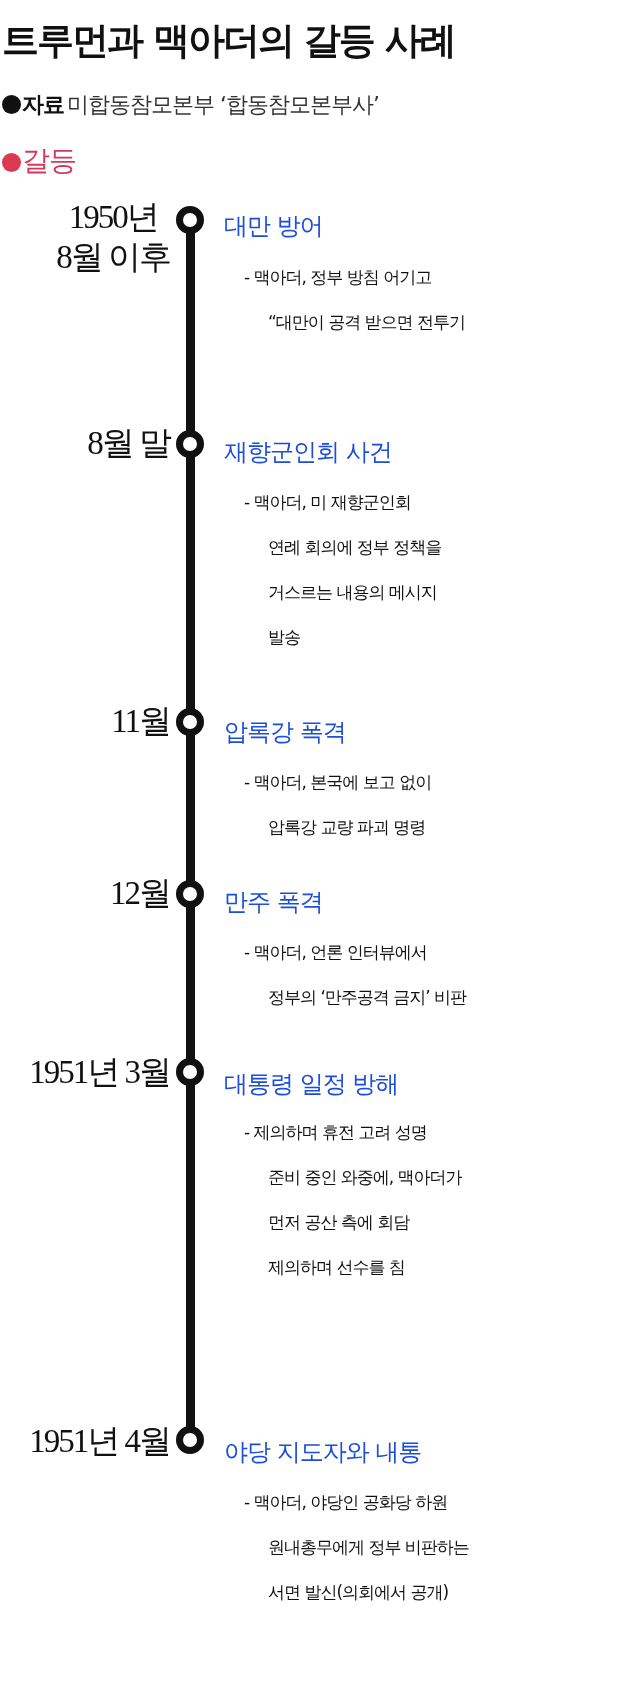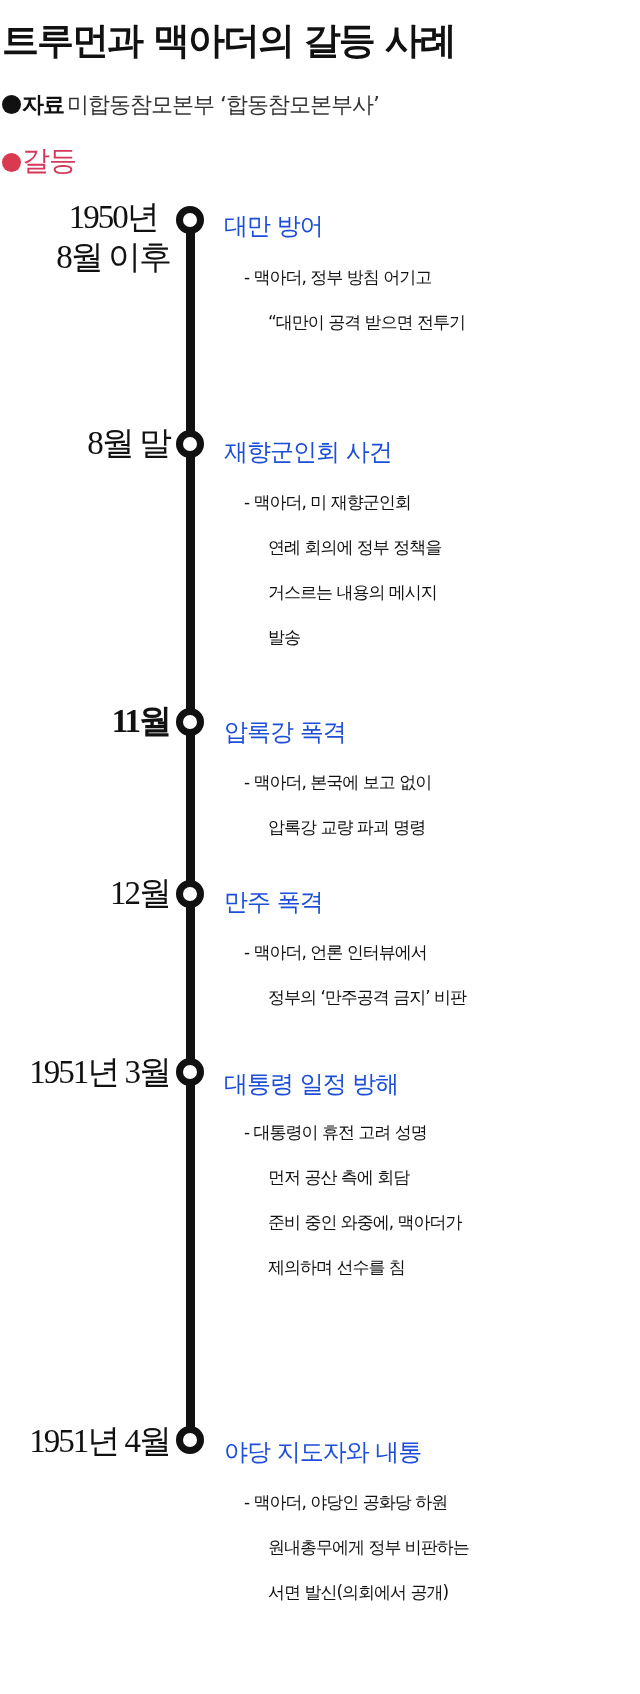--- a/index.html
+++ b/index.html
@@ -57,21 +57,21 @@
 </div>
 <div class="node" style="top:430px;"></div>
 <div class="event-title" style="top:436px;">재향군인회 사건</div>
 <div class="event-desc" style="top:480px;">
   <span class="line">- 맥아더, 미 재향군인회</span>
   <span class="line">연례 회의에 정부 정책을</span>
   <span class="line">거스르는 내용의 메시지</span>
   <span class="line">발송</span>
 </div>
 
-<div class="date" style="top:702px;font-weight:bold;">
+<div class="date" style="top:702px;">
   <span>11월</span>
 </div>
 <div class="node" style="top:708px;"></div>
 <div class="event-title" style="top:716px;">압록강 폭격</div>
 <div class="event-desc" style="top:760px;">
   <span class="line">- 맥아더, 본국에 보고 없이</span>
   <span class="line">압록강 교량 파괴 명령</span>
 </div>
 
 <div class="date" style="top:874px;">
@@ -83,23 +83,23 @@
   <span class="line">- 맥아더, 언론 인터뷰에서</span>
   <span class="line">정부의 ‘만주공격 금지’ 비판</span>
 </div>
 
 <div class="date" style="top:1053px;">
   <span>1951년 3월</span>
 </div>
 <div class="node" style="top:1058px;"></div>
 <div class="event-title" style="top:1068px;">대통령 일정 방해</div>
 <div class="event-desc" style="top:1110px;">
-  <span class="line">- 대통령이 휴전 고려 성명</span>
+  <span class="line">- 제의하며 휴전 고려 성명</span>
+  <span class="line">준비 중인 와중에, 맥아더가</span>
   <span class="line">먼저 공산 측에 회담</span>
-  <span class="line">준비 중인 와중에, 맥아더가</span>
   <span class="line">제의하며 선수를 침</span>
 </div>
 
 <div class="date" style="top:1422px;">
   <span>1951년 4월</span>
 </div>
 <div class="node" style="top:1426px;"></div>
 <div class="event-title" style="top:1436px;">야당 지도자와 내통</div>
 <div class="event-desc" style="top:1480px;">
   <span class="line">- 맥아더, 야당인 공화당 하원</span>

